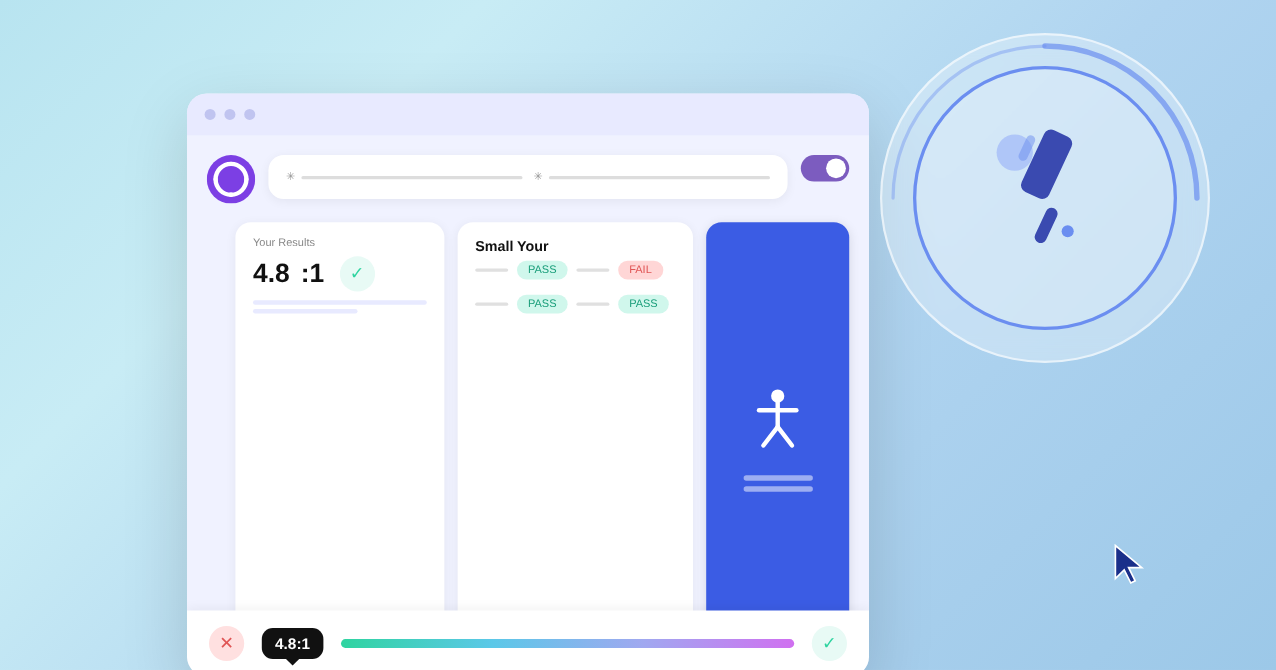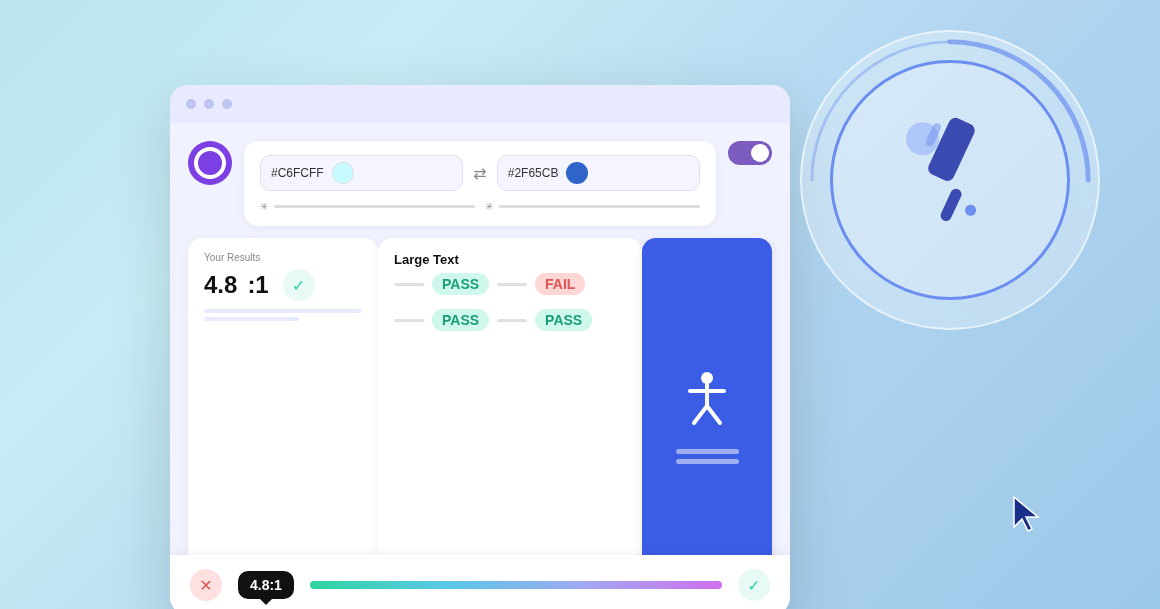--- a/index.html
+++ b/index.html
@@ -141,21 +141,23 @@
       top: 3px;
       width: 18px;
       height: 18px;
       background: white;
       border-radius: 50%;
     }
 
     
     .bottom-section {
       display: flex;
+      gap: 12px;
       flex: 1;
+      margin-left: 26px;
     }
 
     .results-card {
       background: white;
       border-radius: 14px;
       padding: 14px 16px;
       flex: 0 0 190px;
       box-shadow: 0 2px 10px rgba(0,0,0,0.06);
       display: flex;
       flex-direction: column;
@@ -268,22 +270,22 @@
     .badge-line {
       width: 30px;
       height: 3px;
       background: #e0e0e0;
       border-radius: 2px;
     }
 
     .badge {
       padding: 3px 10px;
       border-radius: 20px;
-      font-size: 14px;
-      font-weight: 700;
+      font-size: 10px;
+      font-weight: 400;
     }
 
     .badge-pass {
       background: #d0f7ec;
       color: #1a9e7a;
     }
 
     .badge-fail {
       background: #ffd6d6;
       color: #e05555;
@@ -465,34 +467,20 @@
         <svg class="logo" viewBox="0 0 44 44" fill="none" xmlns="http://www.w3.org/2000/svg">
           <circle cx="22" cy="22" r="22" fill="#7c3fe4"></circle>
           <path d="M22 8 A14 14 0 0 1 36 22" stroke="white" stroke-width="4" fill="none" stroke-linecap="round"></path>
           <path d="M36 22 A14 14 0 0 1 22 36" stroke="white" stroke-width="4" fill="none" stroke-linecap="round"></path>
           <path d="M22 36 A14 14 0 0 1 8 22" stroke="white" stroke-width="4" fill="none" stroke-linecap="round"></path>
           <path d="M8 22 A14 14 0 0 1 22 8" stroke="white" stroke-width="4" fill="none" stroke-linecap="round"></path>
         </svg>
       </div>
 
       <div class="color-picker-card">
-        <div class="color-row">
-
-          <div class="color-input-group">
-            <span>#C6FCFF</span>
-            <div class="color-swatch" style="background:#C6FCFF;border:1px solid #ddd;"></div>
-          </div>
-
-          <div style="color:#888;font-size:16px;cursor:pointer;">⇄</div>
-
-          <div class="color-input-group">
-            <span>#2F65CB</span>
-            <div class="color-swatch" style="background:#2F65CB;"></div>
-          </div>
-        </div>
 
         <div style="display:flex;gap:10px;">
           <div class="slider-row" style="flex:1;">
             <span class="slider-dot">✳</span>
             <div class="slider-track"></div>
           </div>
           <div class="slider-row" style="flex:1;">
             <span class="slider-dot">✳</span>
             <div class="slider-track"></div>
           </div>
@@ -524,21 +512,21 @@
         <div class="action-button">
           <div class="action-button-dot"></div>
           <div class="action-button-line"></div>
           <div class="action-button-line"></div>
         </div>
       </div>
 
       <div class="text-check-card">
 
         <div class="text-section">
-          <div class="text-label">Large Text</div>
+          <div class="text-label">Small Your</div>
           <div class="badge-row">
             <div class="badge-line"></div>
             <span class="badge badge-pass">PASS</span>
             <div class="badge-line"></div>
             <span class="badge badge-fail">FAIL</span>
           </div>
         </div>
 
         <div class="text-section">
           <div class="badge-row">

